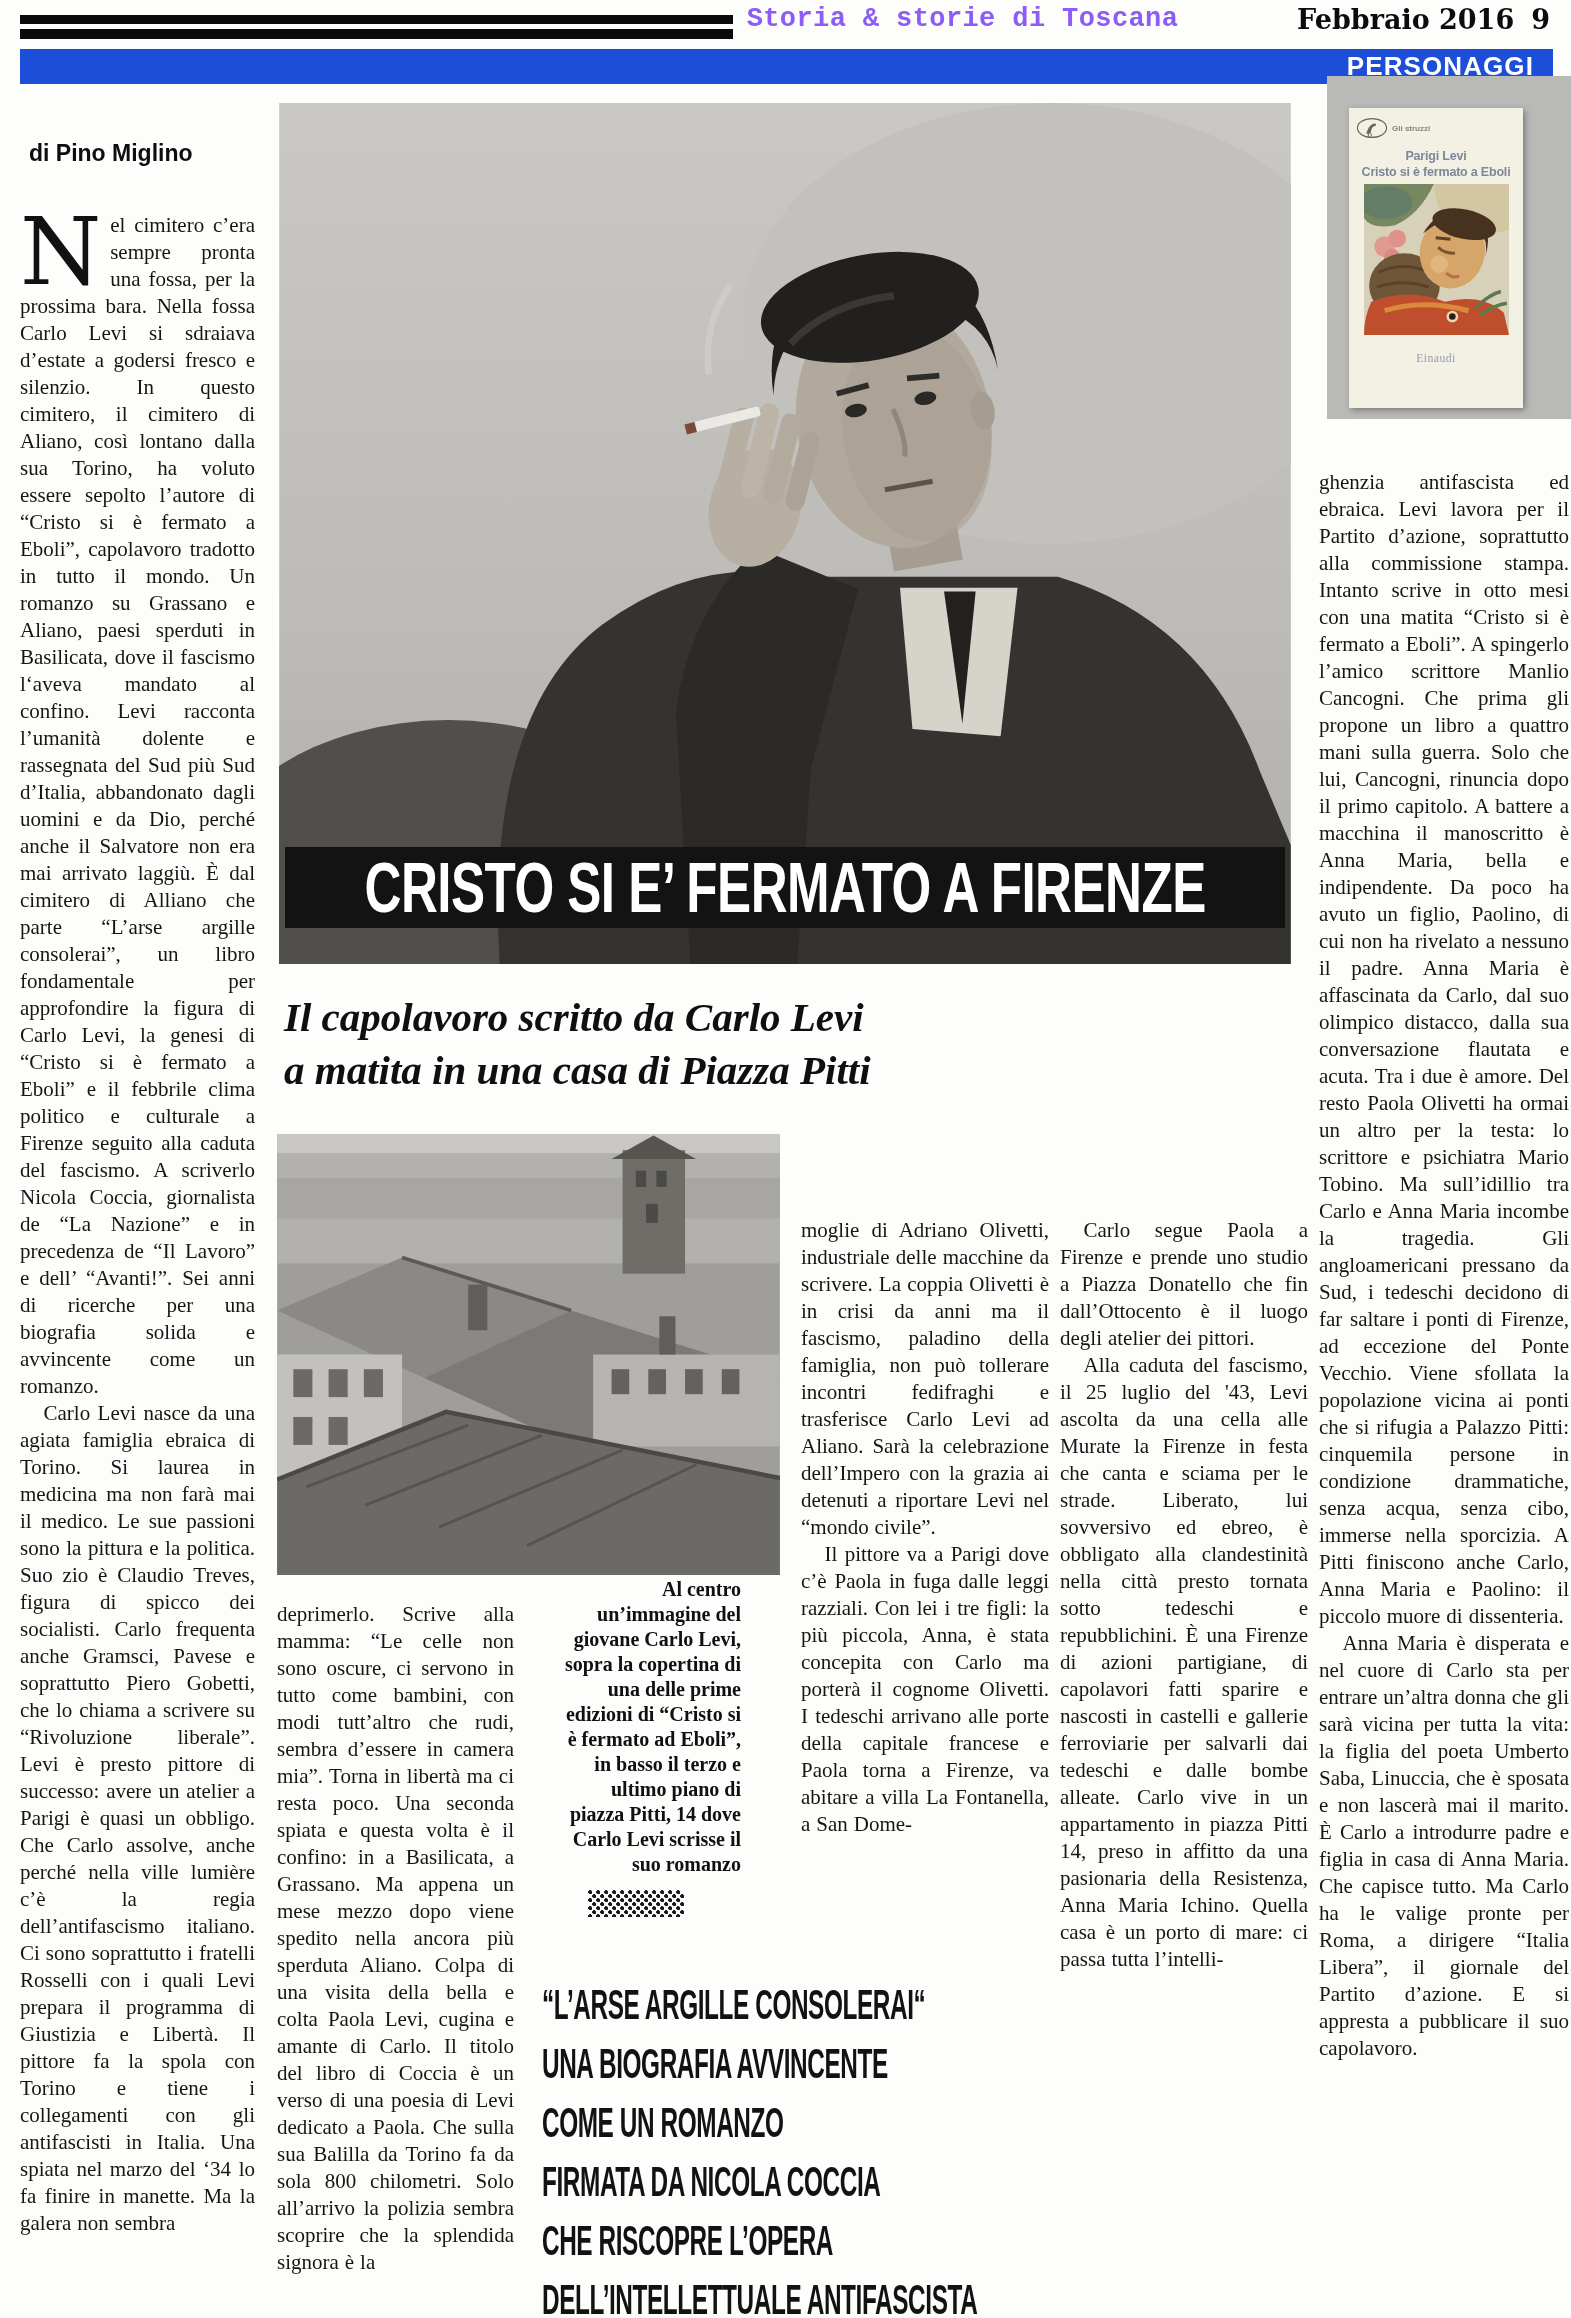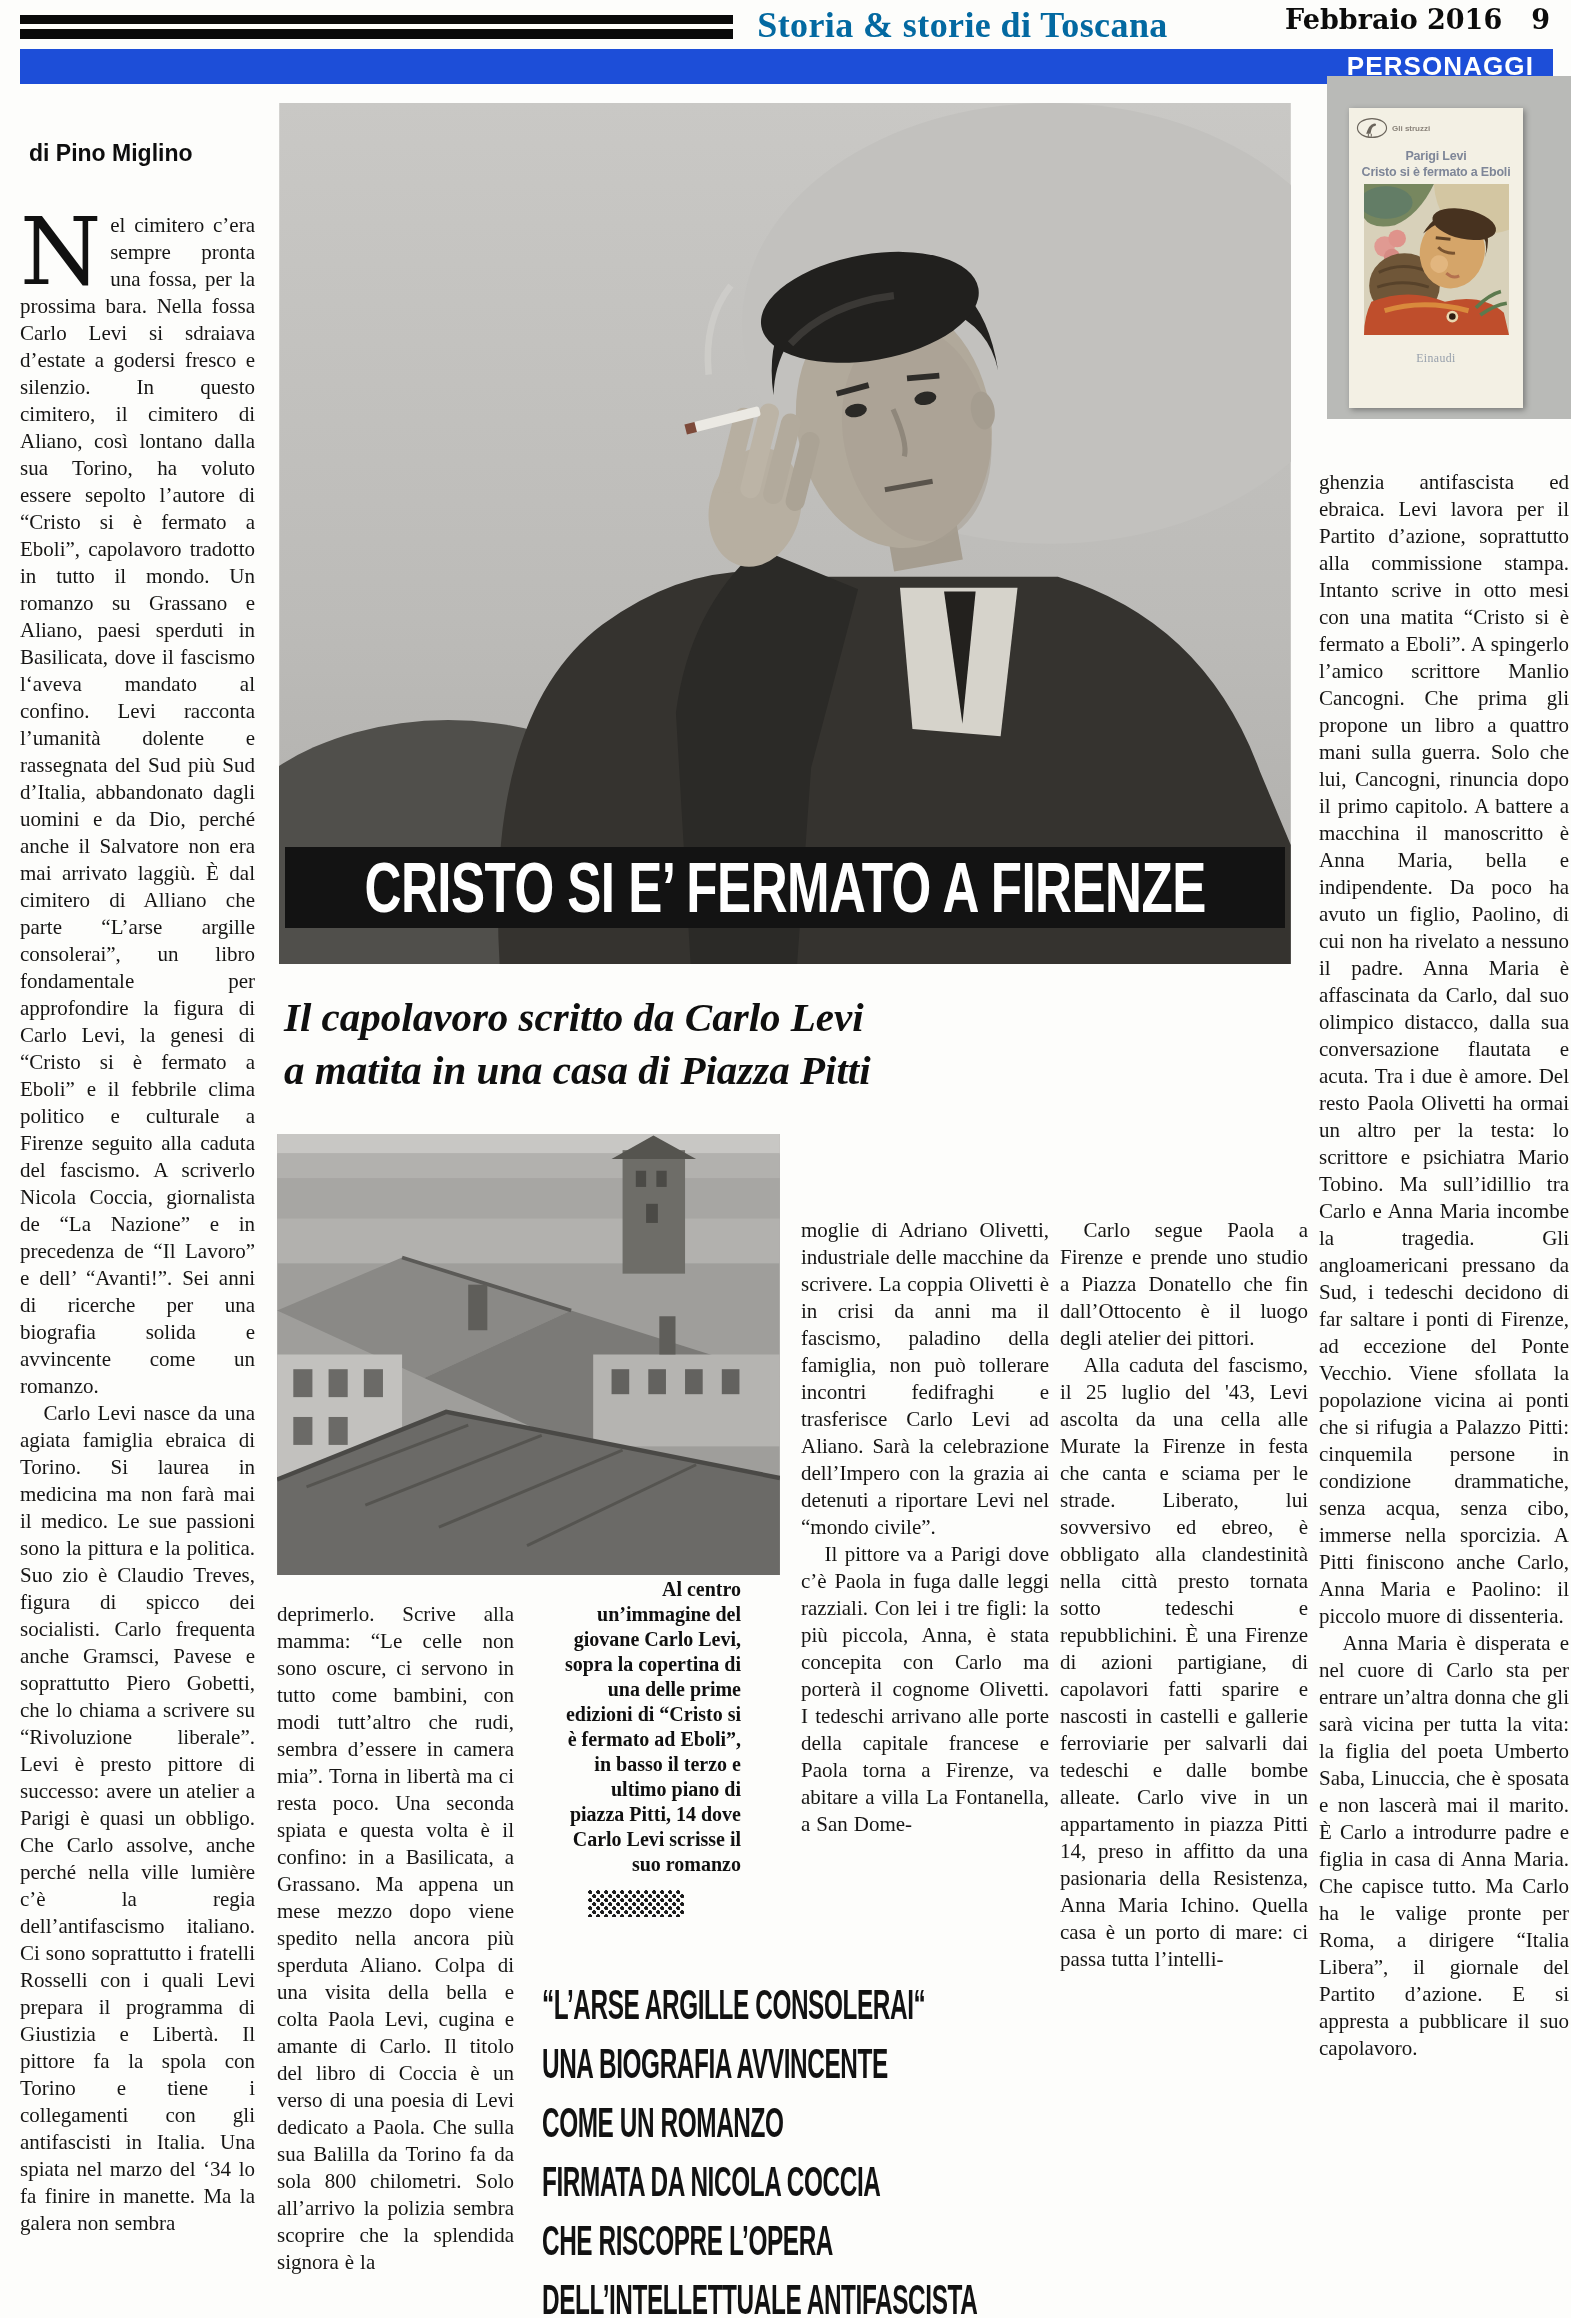--- a/index.html
+++ b/index.html
@@ -10,26 +10,26 @@
     overflow:hidden;
     font-family:"Liberation Serif", serif;
     color:#161514;
   }
   .abs { position:absolute; }
 
   
   .mast-bar { position:absolute; left:20px; width:713px; height:9.6px; background:#0a0a0a; }
   .mast-title {
     position:absolute; left:742px; top:4.4px; width:441px;
-    font-family:Liberation Serif, serif; font-weight:bold; font-size:36px;
-    text-align:center; letter-spacing:0.4px; color:#0369a1;
+    font-family:Liberation Mono, monospace; font-weight:bold; font-size:27px;
+    text-align:center; letter-spacing:0.4px; color:#8b5cf6;
   }
   .mast-right {
     position:absolute; right:22px; top:4.4px;
-    display:flex; gap:29px; align-items:baseline;
+    display:flex; gap:17px; align-items:baseline;
     font-family:"DejaVu Serif", serif; font-weight:bold; font-size:27px; color:#0c0c0c;
   }
   .section-band {
     position:absolute; left:20px; top:49px; width:1533px; height:35px;
     background:#1d4ed8;
   }
   .section-band span {
     position:absolute; right:19px; top:0; line-height:35px;
     font-family:"Liberation Sans", sans-serif; font-weight:bold; font-size:26px;
     letter-spacing:1.1px; color:#ffffff;

